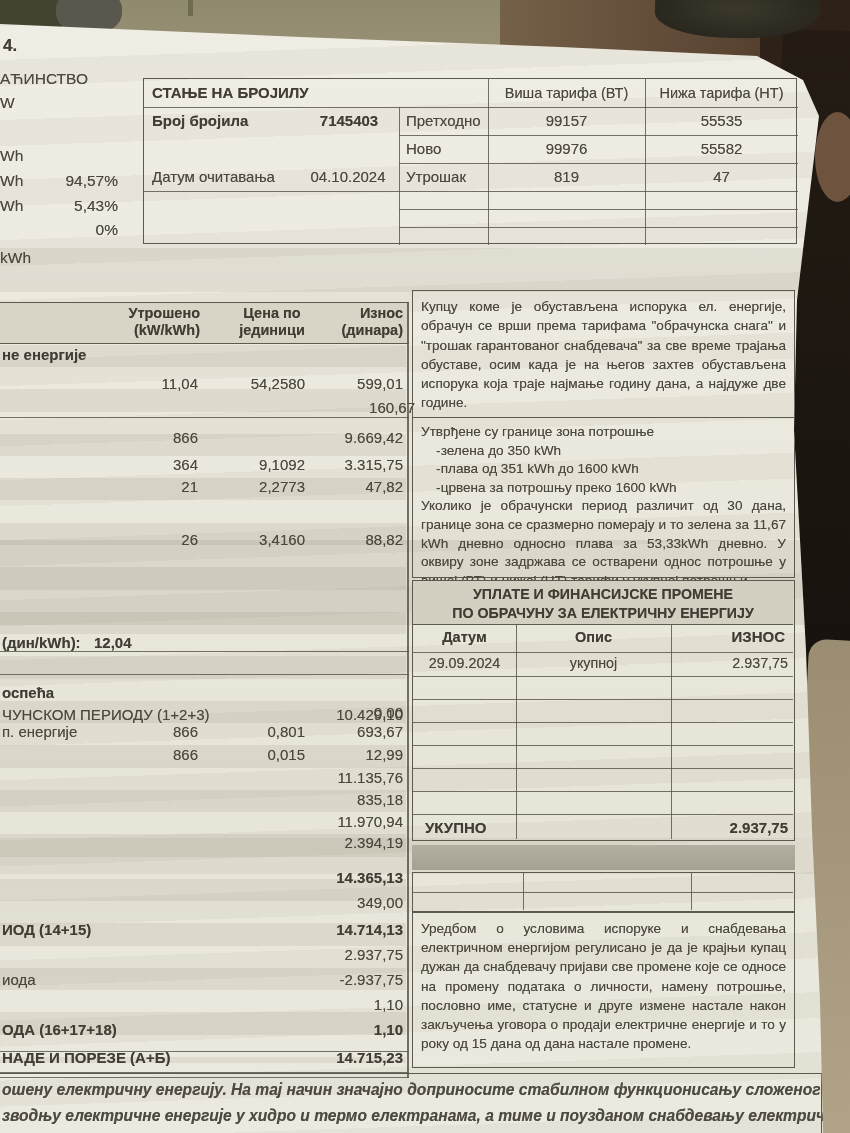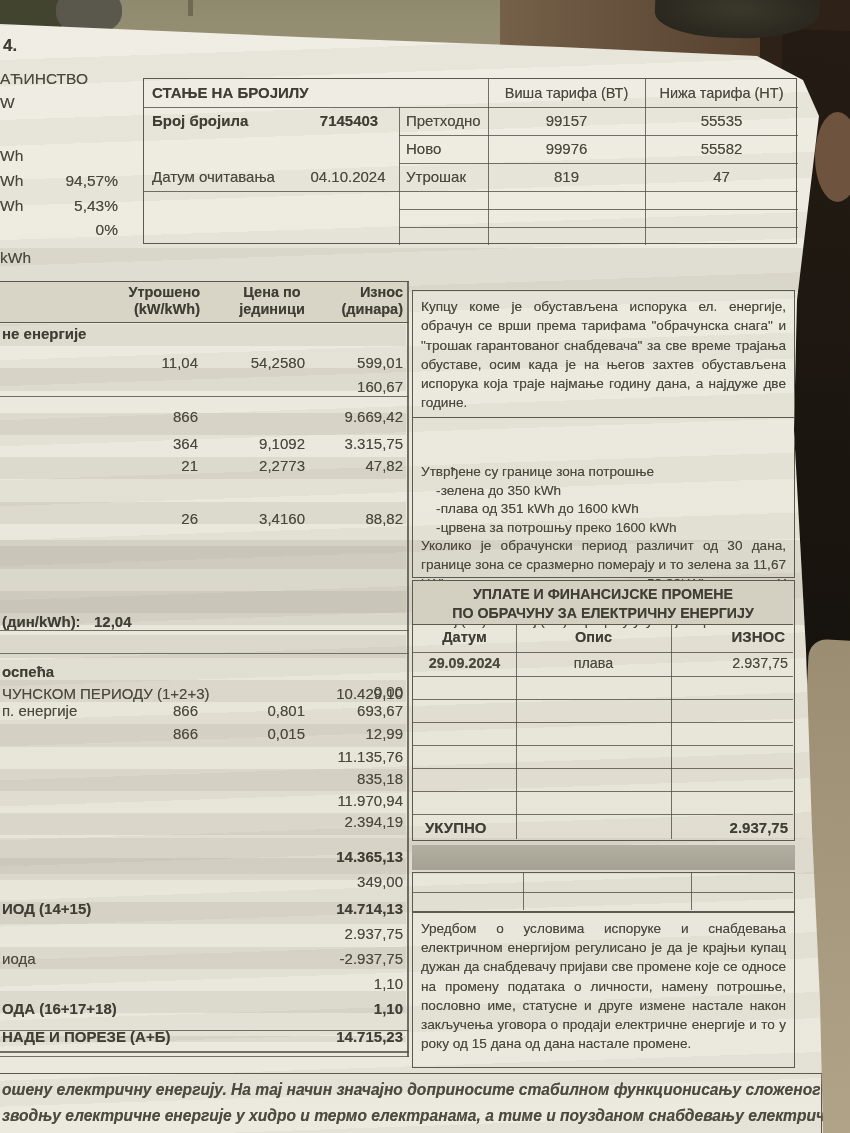--- a/index.html
+++ b/index.html
@@ -26,21 +26,21 @@
   .band-a{left:0;top:248px;width:850px;height:44px;background:rgba(118,110,90,0.10);}
   .band-b{left:0;top:540px;width:850px;height:85px;background:rgba(118,110,90,0.12);}
   .band-c{left:0;top:838px;width:850px;height:36px;background:rgba(118,110,90,0.09);}
   .blob-over{left:655px;top:-20px;width:165px;height:58px;background:radial-gradient(#3b382b,#23211a);border-radius:0 0 50% 40%;transform:rotate(2deg);}
   
   .hl,.vl{background:#56534a;opacity:.82;}
   .txt{white-space:nowrap;text-shadow:0 0 .5px rgba(70,66,55,.55);}
   .b{font-weight:700;color:#403d34;}
   .box{border:1.5px solid #5c594d;}
   .just{text-align:justify;white-space:normal;}
-  .prew{white-space:pre-wrap;margin-top:40px;}
+  .prew{white-space:pre-wrap;}
   .cell-r{text-align:right;}
   .cell-c{text-align:center;}
   
   .brow{left:0;width:409px;height:22px;font-size:15px;line-height:22px;}
   .brow span{position:absolute;top:0;height:22px;white-space:nowrap;text-shadow:0 0 .5px rgba(70,66,55,.5);}
   .brow .lab{left:2px;}
   .brow .v0{left:94px;width:70px;}
   .brow .v1{left:106px;width:92px;text-align:right;}
   .brow .v2{left:212px;width:93px;text-align:right;}
   .brow .v3{left:298px;width:105px;text-align:right;}
@@ -101,21 +101,21 @@
       <div class="txt cell-c" style="left:344px;top:33px;width:157px;font-size:15px;">99157</div>
       <div class="txt cell-c" style="left:501px;top:33px;width:153px;font-size:15px;">55535</div>
       <div class="txt" style="left:262px;top:61px;font-size:15px;">Ново</div>
       <div class="txt cell-c" style="left:344px;top:61px;width:157px;font-size:15px;">99976</div>
       <div class="txt cell-c" style="left:501px;top:61px;width:153px;font-size:15px;">55582</div>
       <div class="txt" style="left:262px;top:89px;font-size:15px;">Утрошак</div>
       <div class="txt cell-c" style="left:344px;top:89px;width:157px;font-size:15px;">819</div>
       <div class="txt cell-c" style="left:501px;top:89px;width:153px;font-size:15px;">47</div>
     </div>
 
-    <div style="left:0;top:281px;width:409px;height:776px;">
+    <div style="left:0;top:302px;width:409px;height:776px;">
       <div style="left:0;top:0;width:409px;height:42px;background:#d8d5c7;border-top:1.6px solid #5c594d;border-bottom:1.4px solid #5c594d;"></div>
       <div class="txt b cell-r" style="left:95px;top:3px;width:105px;font-size:14.5px;line-height:17px;white-space:pre-line;"><span style="position:static;">Утрошено</span><br><span style="position:static;">(kW/kWh)</span></div>
       <div class="txt b cell-c" style="left:227px;top:3px;width:90px;font-size:14.5px;line-height:17px;"><span style="position:static;">Цена по</span><br><span style="position:static;">јединици</span></div>
       <div class="txt b cell-r" style="left:300px;top:3px;width:103px;font-size:14.5px;line-height:17px;"><span style="position:static;">Износ</span><br><span style="position:static;">(динара)</span></div>
 
       <div class="vl" style="left:407px;top:0;width:1.5px;height:776px;"></div>
       <div class="hl" style="left:0;top:115px;width:409px;height:1.4px;"></div>
       <div class="hl" style="left:0;top:349px;width:409px;height:1.4px;"></div>
       <div class="hl" style="left:0;top:372px;width:409px;height:1.4px;"></div>
       <div class="hl" style="left:0;top:749px;width:409px;height:1.4px;"></div>
@@ -125,21 +125,21 @@
       <div class="shade" style="left:0;top:43px;width:406px;height:718px;background:repeating-linear-gradient(180deg,rgba(128,122,102,0.13) 0 22px,rgba(0,0,0,0) 22px 44.5px);"></div>
       <div id="billing-rows" style="left:0;top:0;width:409px;height:776px;">
           <div class="brow b" style="top: 42px;">
             <span class="lab">не енергије</span>
           </div>
           <div class="brow" style="top: 71px; padding-left: 16px;">
             <span class="v1">11,04</span>
             <span class="v2">54,2580</span>
             <span class="v3">599,01</span>
           </div>
-          <div class="brow" style="top: 95px;">
+          <div class="brow" style="top: 95px; margin-left: 12px;">
             <span class="v3">160,67</span>
           </div>
           <div class="brow" style="top: 125px;">
             <span class="v1">866</span>
             <span class="v3">9.669,42</span>
           </div>
           <div class="brow" style="top: 152px;">
             <span class="v1">364</span>
             <span class="v2">9,1092</span>
             <span class="v3">3.315,75</span>
@@ -244,22 +244,22 @@
       <div class="hl" style="left:0;top:141px;width:380px;height:1.3px;"></div>
       <div class="hl" style="left:0;top:164px;width:380px;height:1.3px;"></div>
       <div class="hl" style="left:0;top:187px;width:380px;height:1.3px;"></div>
       <div class="hl" style="left:0;top:210px;width:380px;height:1.3px;"></div>
       <div class="hl" style="left:0;top:233px;width:380px;height:1.4px;"></div>
 
       <div class="txt b cell-c" style="left:0;top:48px;width:103px;font-size:14.5px;">Датум</div>
       <div class="txt b cell-c" style="left:103px;top:48px;width:155px;font-size:14.5px;">Опис</div>
       <div class="txt b cell-r" style="left:258px;top:47px;width:114px;font-size:15px;">ИЗНОС</div>
 
-      <div class="txt cell-c" style="left:0;top:74px;width:103px;font-size:14.3px;font-weight:bold;">29.09.2024</div>
-      <div class="txt cell-c" style="left:103px;top:74px;width:155px;font-size:14.3px;">плава</div>
+      <div class="txt cell-c" style="left:0;top:74px;width:103px;font-size:14.3px;">29.09.2024</div>
+      <div class="txt cell-c" style="left:103px;top:74px;width:155px;font-size:14.3px;">укупној</div>
       <div class="txt cell-r" style="left:258px;top:74px;width:117px;font-size:14.3px;">2.937,75</div>
 
       <div class="txt b" style="left:12px;top:238px;font-size:15px;">УКУПНО</div>
       <div class="txt b cell-r" style="left:258px;top:238px;width:117px;font-size:15px;">2.937,75</div>
     </div>
 
     <div style="left:412px;top:845px;width:383px;height:25px;background:linear-gradient(180deg,#b2afa1,#a5a293);"></div>
 
     <div class="box" style="left:412px;top:872px;width:383px;height:40px;">
       <div class="vl" style="left:110px;top:0;width:1.3px;height:37px;"></div>

